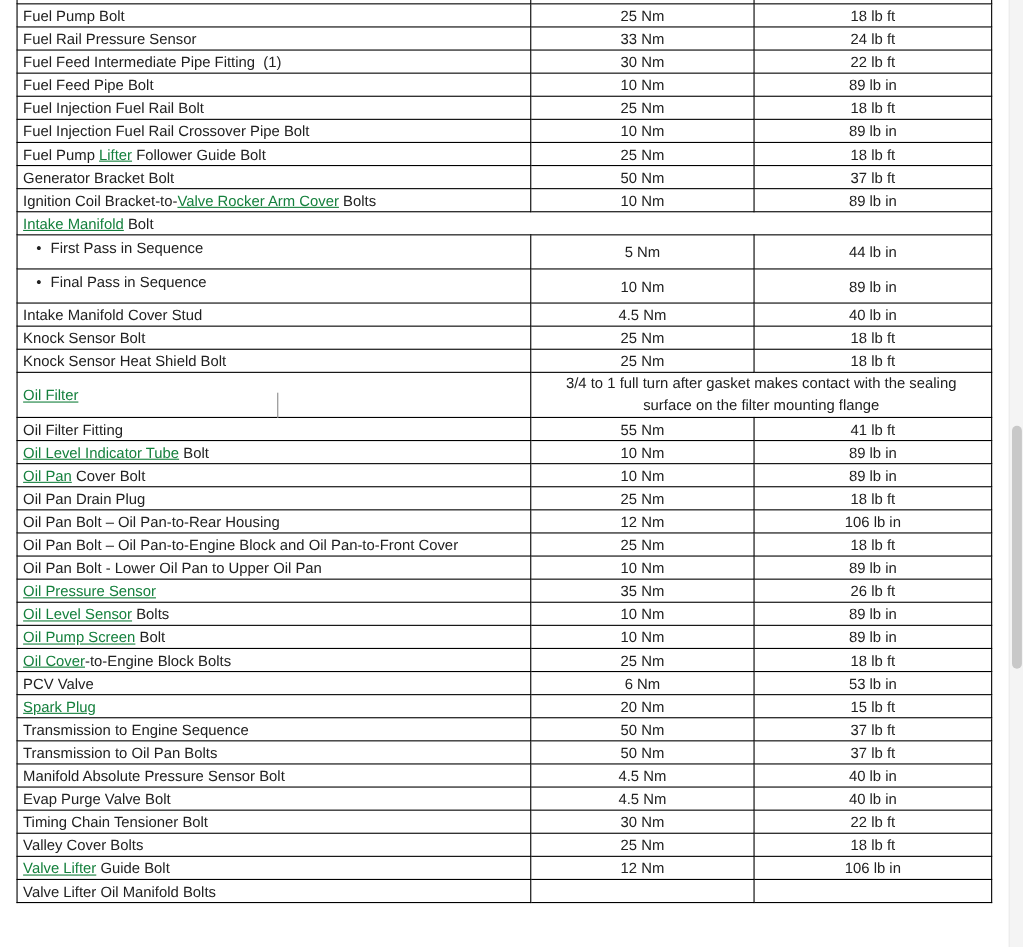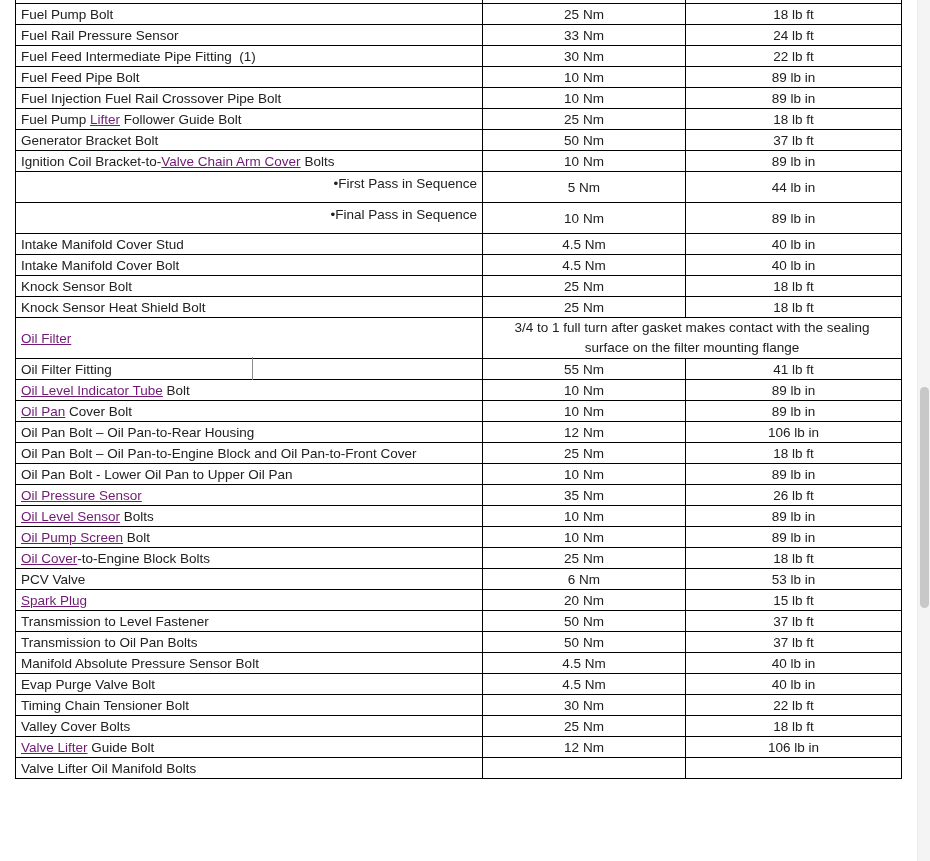--- a/index.html
+++ b/index.html
@@ -39,29 +39,28 @@
   tr.row-bullet td { height: 30px; }
   tr.row-bullet td.label { vertical-align: top; }
   tr.row-note td { height: 40px; }
   td.note {
     text-align: center;
     white-space: normal;
     line-height: 20px;
     padding: 0 20px;
   }
   a {
-    color: #701a75;
+    color: #15803d;
     text-decoration: underline;
     cursor: pointer;
   }
   ul.b {
     margin: 4px 0 0 12px;
     padding: 0;
     list-style: none;
-    text-align: right;
   }
   ul.b li::before {
     content: "\2022";
     display: inline-block;
     width: 13px;
   }
   .caret {
     position: absolute;
     left: 252px; top: 357px;
     width: 1px; height: 23px;
@@ -114,38 +113,46 @@
           <td class="label"><span>Fuel Feed Intermediate Pipe Fitting&nbsp; (1)</span></td>
           <td class="val">30 Nm</td>
           <td class="val">22 lb ft</td>
         </tr>
         <tr class="row-spec">
           <td class="label"><span>Fuel Feed Pipe Bolt</span></td>
           <td class="val">10 Nm</td>
           <td class="val">89 lb in</td>
         </tr>
         <tr class="row-spec">
+          <td class="label"><span>Fuel Injection Fuel Rail Bolt</span></td>
+          <td class="val">25 Nm</td>
+          <td class="val">18 lb ft</td>
+        </tr>
+        <tr class="row-spec">
           <td class="label"><span>Fuel Injection Fuel Rail Crossover Pipe Bolt</span></td>
           <td class="val">10 Nm</td>
           <td class="val">89 lb in</td>
         </tr>
         <tr class="row-spec">
           <td class="label"><span>Fuel Pump </span><a href="#">Lifter</a><span> Follower Guide Bolt</span></td>
           <td class="val">25 Nm</td>
           <td class="val">18 lb ft</td>
         </tr>
         <tr class="row-spec">
           <td class="label"><span>Generator Bracket Bolt</span></td>
           <td class="val">50 Nm</td>
           <td class="val">37 lb ft</td>
         </tr>
         <tr class="row-spec">
-          <td class="label"><span>Ignition Coil Bracket-to-</span><a href="#">Valve Chain Arm Cover</a><span> Bolts</span></td>
-          <td class="val">10 Nm</td>
-          <td class="val">89 lb in</td>
+          <td class="label"><span>Ignition Coil Bracket-to-</span><a href="#">Valve Rocker Arm Cover</a><span> Bolts</span></td>
+          <td class="val">10 Nm</td>
+          <td class="val">89 lb in</td>
+        </tr>
+        <tr class="row-section">
+          <td class="label" colspan="3"><a href="#">Intake Manifold</a><span> Bolt</span></td>
         </tr>
         <tr class="row-bullet">
           <td class="label">
             <ul class="b">
               <li><span>First Pass in Sequence</span></li>
             </ul>
           </td>
           <td class="val">5 Nm</td>
           <td class="val">44 lb in</td>
         </tr>
@@ -157,25 +164,20 @@
           </td>
           <td class="val">10 Nm</td>
           <td class="val">89 lb in</td>
         </tr>
         <tr class="row-spec">
           <td class="label"><span>Intake Manifold Cover Stud</span></td>
           <td class="val">4.5 Nm</td>
           <td class="val">40 lb in</td>
         </tr>
         <tr class="row-spec">
-          <td class="label"><span>Intake Manifold Cover Bolt</span></td>
-          <td class="val">4.5 Nm</td>
-          <td class="val">40 lb in</td>
-        </tr>
-        <tr class="row-spec">
           <td class="label"><span>Knock Sensor Bolt</span></td>
           <td class="val">25 Nm</td>
           <td class="val">18 lb ft</td>
         </tr>
         <tr class="row-spec">
           <td class="label"><span>Knock Sensor Heat Shield Bolt</span></td>
           <td class="val">25 Nm</td>
           <td class="val">18 lb ft</td>
         </tr>
         <tr class="row-note">
@@ -191,20 +193,25 @@
           <td class="label"><a href="#">Oil Level Indicator Tube</a><span> Bolt</span></td>
           <td class="val">10 Nm</td>
           <td class="val">89 lb in</td>
         </tr>
         <tr class="row-spec">
           <td class="label"><a href="#">Oil Pan</a><span> Cover Bolt</span></td>
           <td class="val">10 Nm</td>
           <td class="val">89 lb in</td>
         </tr>
         <tr class="row-spec">
+          <td class="label"><span>Oil Pan Drain Plug</span></td>
+          <td class="val">25 Nm</td>
+          <td class="val">18 lb ft</td>
+        </tr>
+        <tr class="row-spec">
           <td class="label"><span>Oil Pan Bolt – Oil Pan-to-Rear Housing</span></td>
           <td class="val">12 Nm</td>
           <td class="val">106 lb in</td>
         </tr>
         <tr class="row-spec">
           <td class="label"><span>Oil Pan Bolt – Oil Pan-to-Engine Block and Oil Pan-to-Front Cover</span></td>
           <td class="val">25 Nm</td>
           <td class="val">18 lb ft</td>
         </tr>
         <tr class="row-spec">
@@ -236,21 +243,21 @@
           <td class="label"><span>PCV Valve</span></td>
           <td class="val">6 Nm</td>
           <td class="val">53 lb in</td>
         </tr>
         <tr class="row-spec">
           <td class="label"><a href="#">Spark Plug</a></td>
           <td class="val">20 Nm</td>
           <td class="val">15 lb ft</td>
         </tr>
         <tr class="row-spec">
-          <td class="label"><span>Transmission to Level Fastener</span></td>
+          <td class="label"><span>Transmission to Engine Sequence</span></td>
           <td class="val">50 Nm</td>
           <td class="val">37 lb ft</td>
         </tr>
         <tr class="row-spec">
           <td class="label"><span>Transmission to Oil Pan Bolts</span></td>
           <td class="val">50 Nm</td>
           <td class="val">37 lb ft</td>
         </tr>
         <tr class="row-spec">
           <td class="label"><span>Manifold Absolute Pressure Sensor Bolt</span></td>

